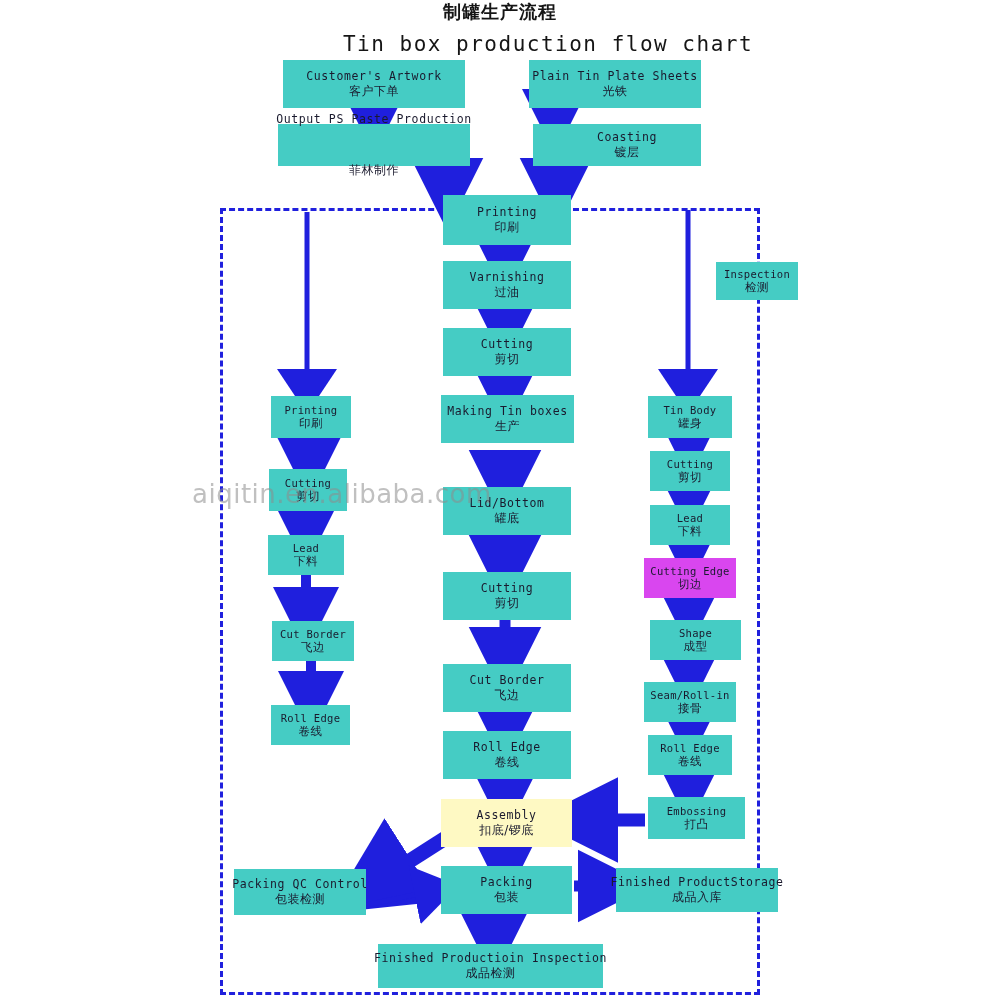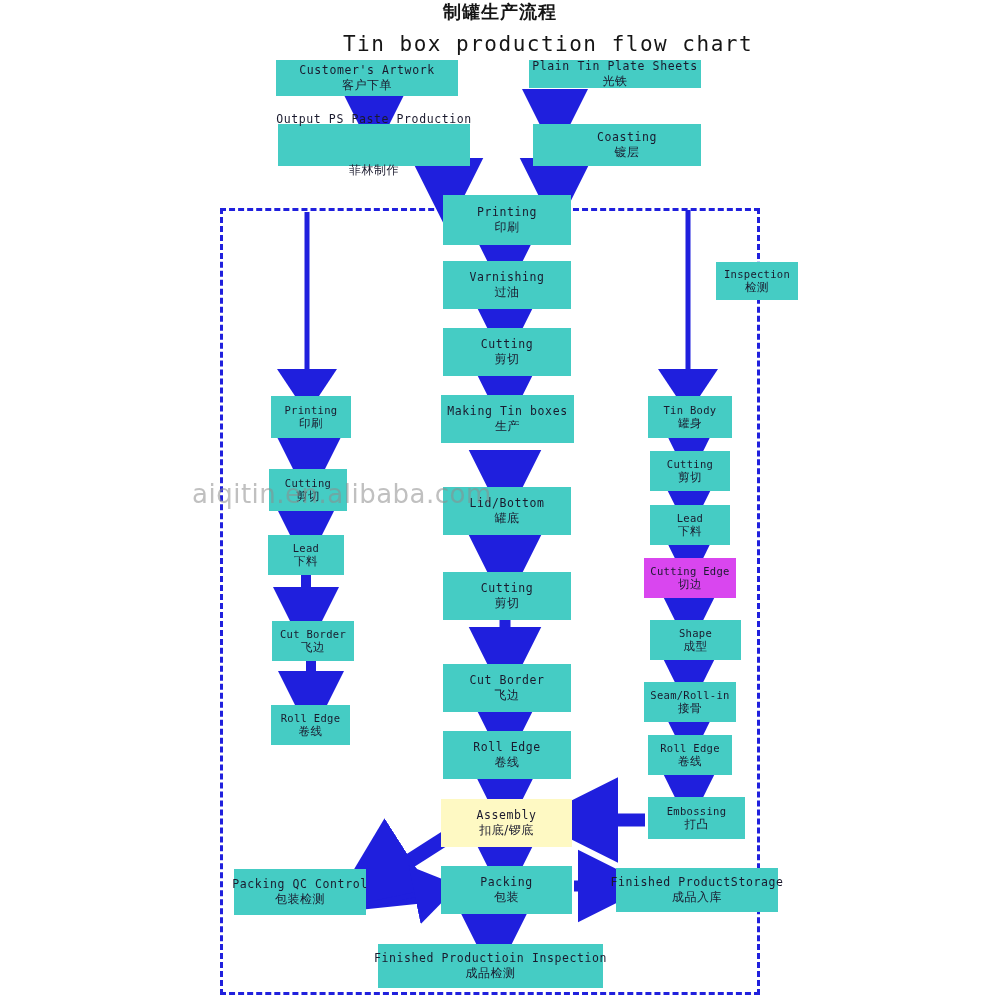--- a/index.html
+++ b/index.html
@@ -123,25 +123,25 @@
       <line x1="689" y1="775" x2="689" y2="794" stroke-width="9" marker-end="url(#ah)"></line>
       <line x1="645" y1="820" x2="578" y2="820" stroke-width="13" marker-end="url(#ah)"></line>
 
       <line x1="455" y1="832" x2="372" y2="885" stroke-width="15" marker-end="url(#ah)"></line>
       <line x1="366" y1="905" x2="437" y2="890" stroke-width="5" marker-end="url(#ah-thin)"></line>
       <line x1="574" y1="886" x2="612" y2="886" stroke-width="11" marker-end="url(#ah)"></line>
     </g>
   </svg>
 
   <div id="node-layer">
-      <div class="node wide" style="left: 276px; top: 60px; width: 182px; height: 36px; background: rgb(69, 204, 196); color: rgb(26, 26, 46);">
+      <div class="node wide" style="left: 283px; top: 60px; width: 182px; height: 48px; background: rgb(69, 204, 196); color: rgb(26, 26, 46);">
         <div class="en">Customer's Artwork</div>
         <div class="cn">客户下单</div>
       </div>
-      <div class="node wide" style="left: 529px; top: 60px; width: 172px; height: 28px; background: rgb(69, 204, 196); color: rgb(26, 26, 46);">
+      <div class="node wide" style="left: 529px; top: 60px; width: 172px; height: 48px; background: rgb(69, 204, 196); color: rgb(26, 26, 46);">
         <div class="en">Plain Tin Plate Sheets</div>
         <div class="cn">光铁</div>
       </div>
       <div class="node wide" style="left: 278px; top: 124px; width: 192px; height: 42px; background: rgb(69, 204, 196); color: rgb(26, 26, 46); gap: 36px;">
         <div class="en">Output PS Paste Production</div>
         <div class="cn">菲林制作</div>
       </div>
       <div class="node wide" style="left: 533px; top: 124px; width: 168px; height: 42px; background: rgb(69, 204, 196); color: rgb(26, 26, 46); padding-left: 23px;">
         <div class="en">Coasting</div>
         <div class="cn">镀层</div>

